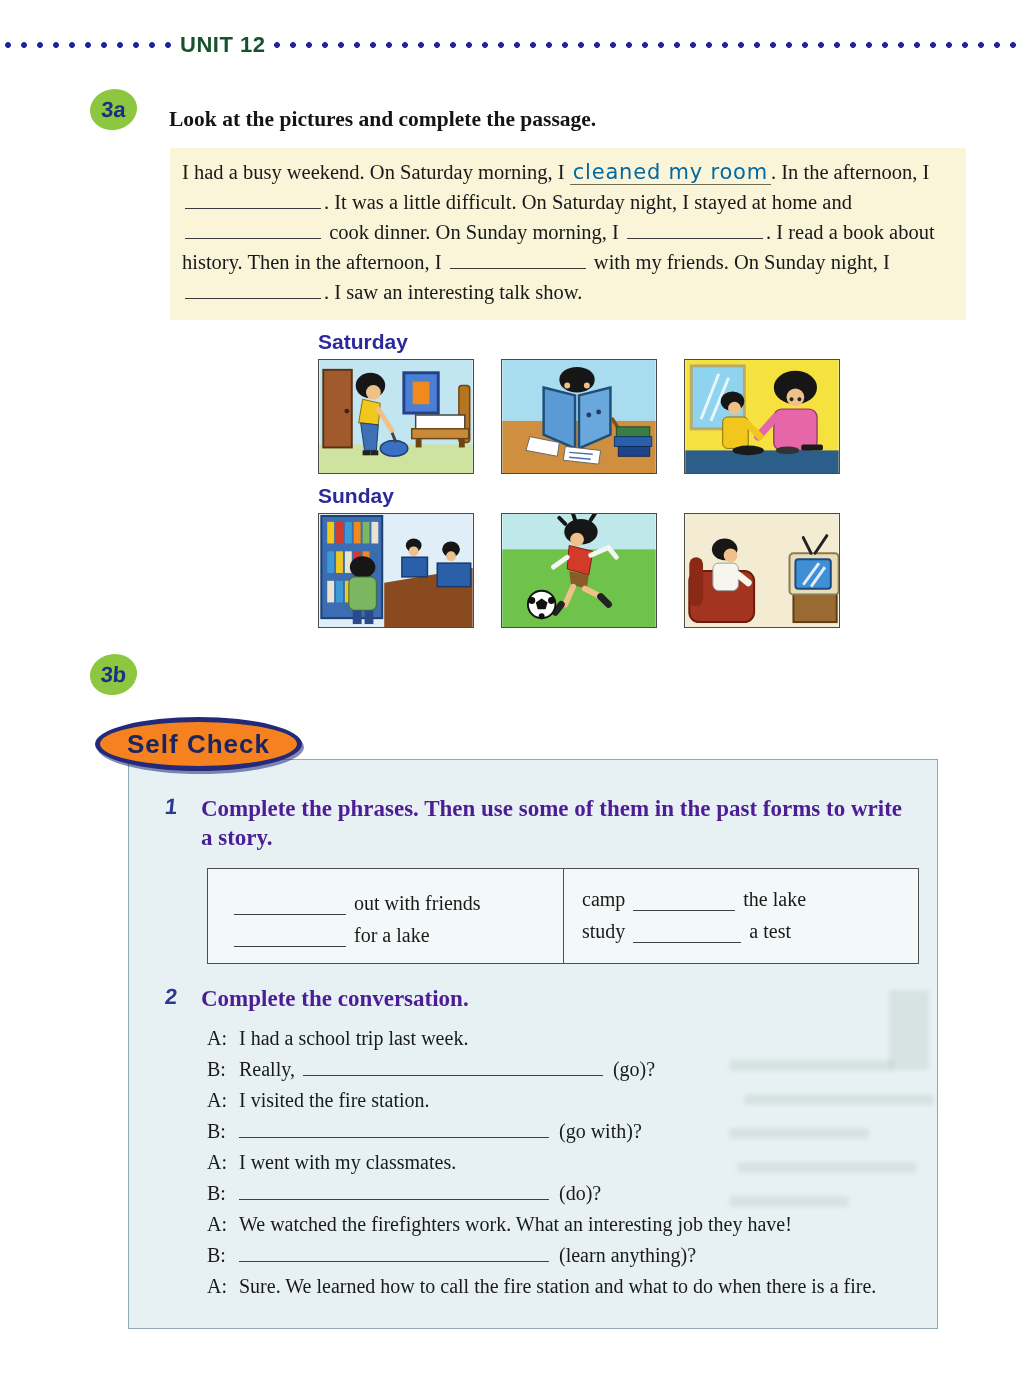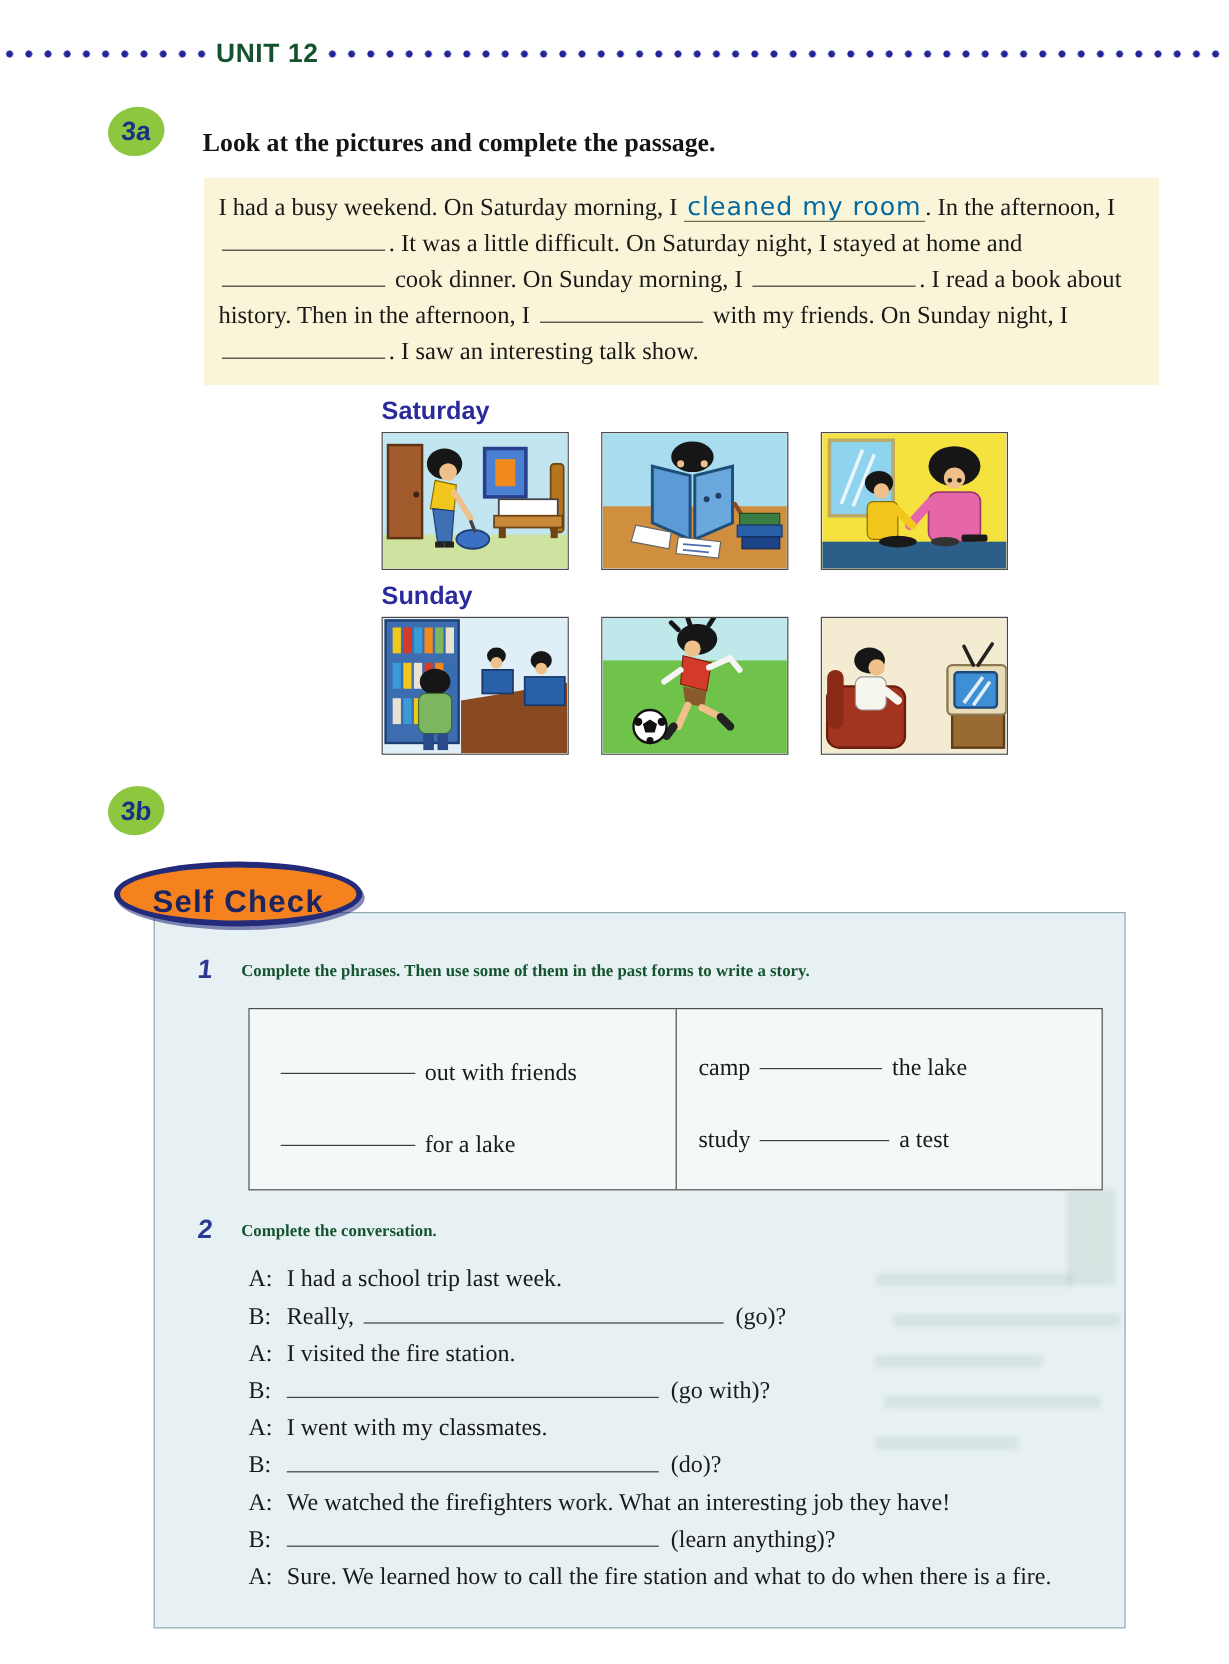--- a/index.html
+++ b/index.html
@@ -68,54 +68,54 @@
     margin-right:27px; background:#fff; flex:0 0 auto;
   }
   .pic:last-child { margin-right:0; }
   .pic svg { display:block; width:100%; height:100%; }
 
   
   .selfcheck-oval {
     position:relative; z-index:2;
     margin:22px 0 0 95px; width:207px; height:54px;
     background:#f5821f; border:5px solid #232a7a; border-radius:50%;
-    display:flex; align-items:flex-end; justify-content:center;
+    display:flex; align-items:center; justify-content:center;
     font-family:"Liberation Sans", sans-serif; font-weight:bold;
     font-size:26px; color:#1d2560; letter-spacing:1px;
     box-shadow:2px 3px 0 rgba(35,42,122,0.55);
   }
   .selfcheck-box {
     position:relative; z-index:1;
     margin:-12px 86px 0 128px;
     border:1.5px solid #93a9b2; background:#e7f1f4;
     padding:34px 24px 22px 36px;
   }
   .sc-task-head { display:flex; align-items:flex-start; }
   .sc-num {
     font-family:"Liberation Sans", sans-serif; font-weight:bold;
     font-size:22px; color:#2b3990; width:22px; flex:0 0 auto; transform:skewX(-6deg);
   }
   .sc-instruction {
-    margin-left:14px; font-weight:bold; font-size:14px; line-height:29px;
-    width:736px; color:#14532d;
+    margin-left:14px; font-weight:bold; font-size:23px; line-height:29px;
+    width:736px; color:#4c1d95;
   }
 
   
   .phrase-table {
     margin:16px 0 0 42px; width:712px;
     border:1.5px solid #4f4f4f; display:flex; background:#f3f8f9;
   }
   .pt-left {
     width:356px; border-right:1.5px solid #4f4f4f;
     padding:14px 0 16px 26px; display:flex; flex-direction:column;
   }
   .pt-right { flex:1; display:flex; flex-direction:column; }
   .pt-right-top { padding:12px 0 12px 18px; border-bottom:1.5px solid #4f4f4f; }
   .pt-right-bottom { padding:10px 0 14px 18px; }
-  .pt-row { font-size:20px; display:flex; align-items:flex-start; height:32px;margin-top:28px; }
+  .pt-row { font-size:20px; display:flex; align-items:flex-end; height:32px; }
   .pt-blank {
     display:inline-block; height:12px; border-bottom:1.5px solid #3f3f3f;
     width:112px; margin:0 8px; flex:0 0 auto;
   }
   .pt-blank.first { margin-left:0; }
   .pt-text { white-space:nowrap; }
 
   
   .conv { margin:14px 0 0 42px; width:716px; }
   .conv-line { display:flex; align-items:baseline; font-size:20px; min-height:31px; }

